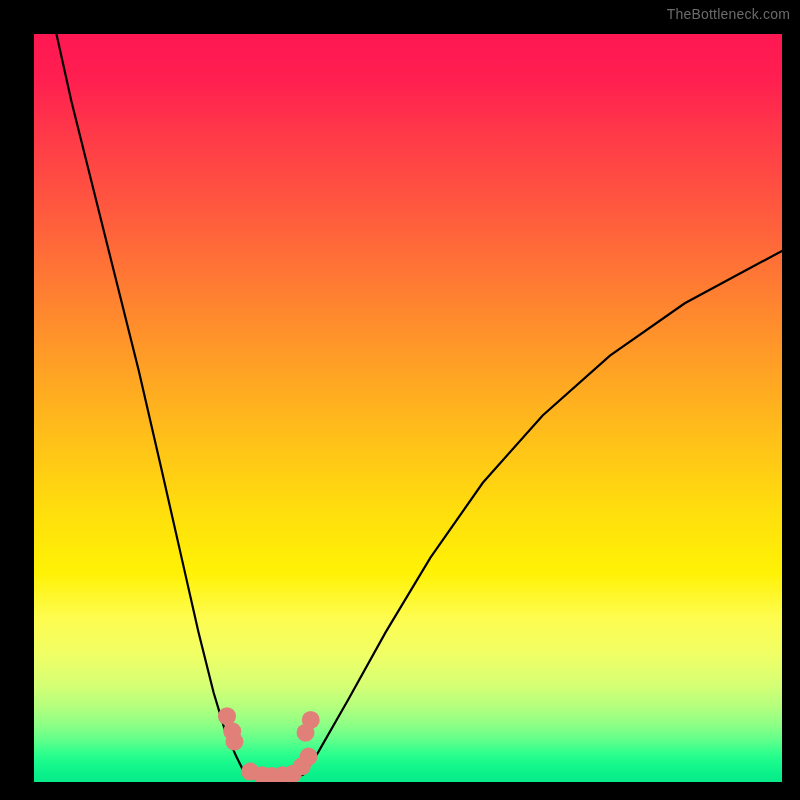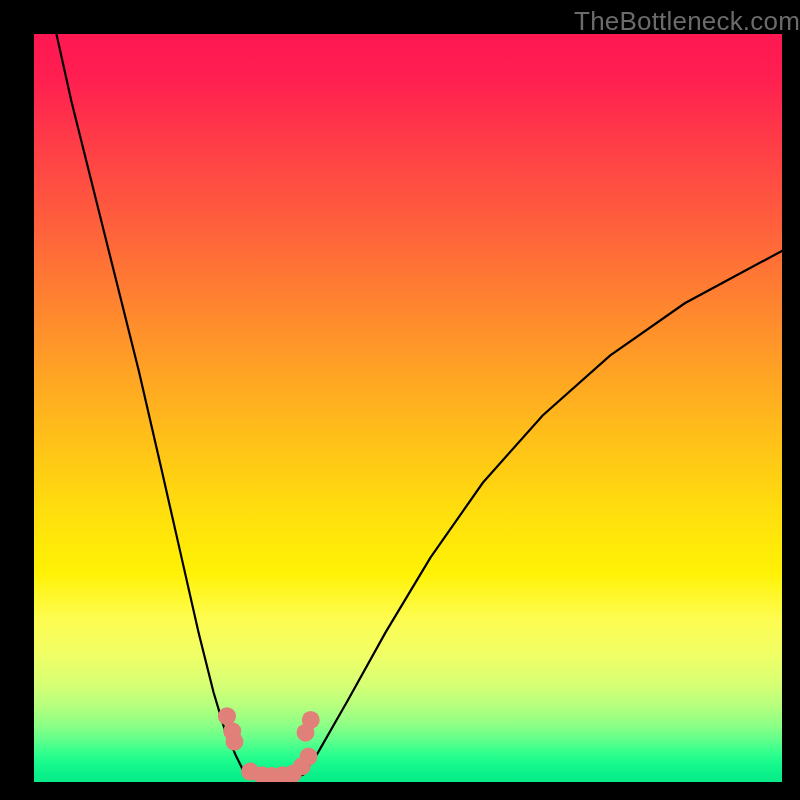--- a/index.html
+++ b/index.html
@@ -52,23 +52,23 @@
   }
   .curve-svg {
     position: absolute;
     inset: 0;
     width: 100%;
     height: 100%;
   }
   .watermark {
     position: absolute;
     top: 6px;
-    right: 0;
+    right: 10px;
     color: #6b6b6b;
-    font-size: 26px;
+    font-size: 14px;
     letter-spacing: 0.2px;
   }
 </style>
 </head>
 <body>
 
 <div class="frame">
   <div class="plot-area">
     <div class="gradient-bg"></div>
     <svg class="curve-svg" viewBox="0 0 748 748" preserveAspectRatio="none">

